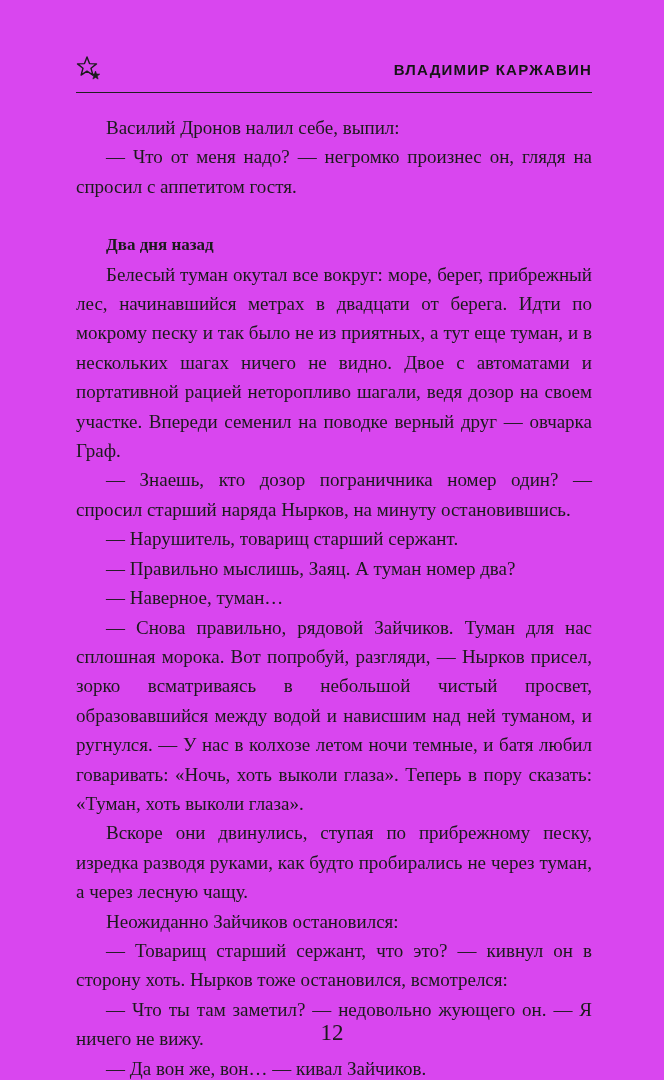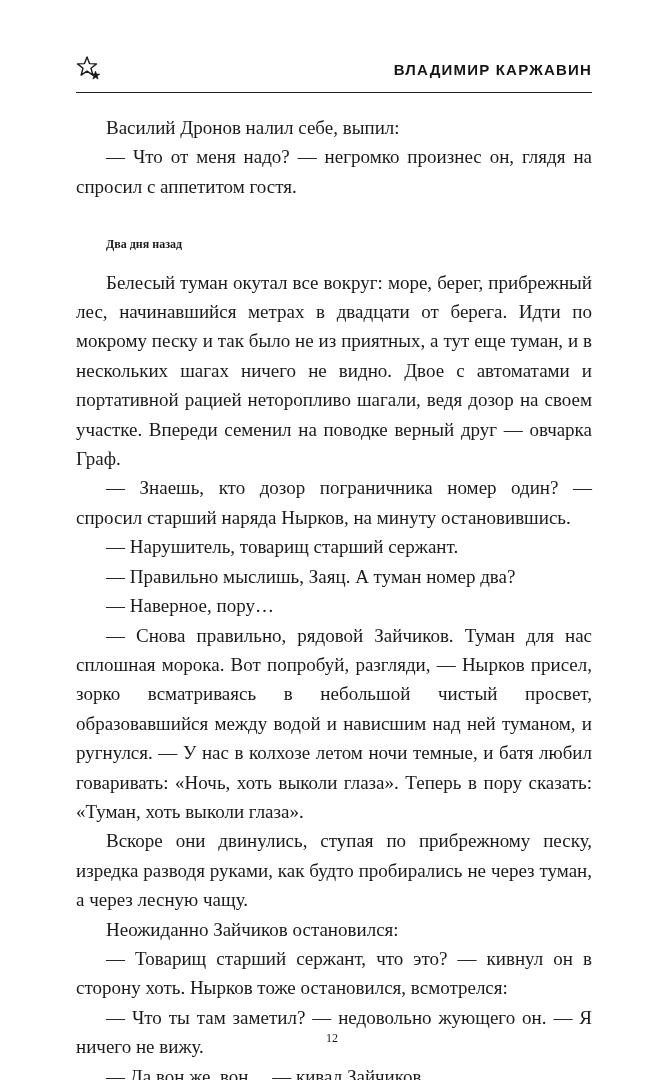--- a/index.html
+++ b/index.html
@@ -5,21 +5,21 @@
   html, body {
     margin: 0;
     padding: 0;
     background: #e8e8e6;
   }
   .page {
     position: relative;
     width: 664px;
     height: 1080px;
     margin: 0 auto;
-    background: #ffffff;
+    background: #d946ef;
     color: #1b1b1b;
     font-family: "Liberation Serif", serif;
     overflow: hidden;
     box-sizing: border-box;
   }
   .header {
     display: flex;
     justify-content: space-between;
     align-items: center;
     margin: 56px 72px 0 76px;
@@ -44,33 +44,33 @@
     line-height: 29.4px;
     text-align: justify;
     hyphens: auto;
     -webkit-hyphens: auto;
   }
   .para {
     margin: 0;
     text-indent: 30px;
   }
   .chapter-heading {
-    margin: 29px 0 8px 0;
-    font-size: 12px;
+    margin: 29px 0 0 0;
+    font-size: 17px;
     line-height: 29.4px;
     font-weight: bold;
     text-indent: 30px;
   }
   .page-number {
     position: absolute;
     left: 0;
     right: 0;
     bottom: 34px;
     text-align: center;
-    font-size: 12px;
+    font-size: 23px;
     color: #1b1b1b;
   }
 </style>
 </head>
 <body>
 
 <div class="page">
 
   <div class="header">
     <span class="star-ornament">
@@ -83,21 +83,21 @@
   </div>
 
   <div class="content">
     <p class="para">Василий Дронов налил себе, выпил:</p>
     <p class="para">— Что от меня надо? — негромко произнес он, глядя на спросил с аппетитом гостя.</p>
     <h3 class="chapter-heading">Два дня назад</h3>
     <p class="para">Белесый туман окутал все вокруг: море, берег, прибрежный лес, начинавшийся метрах в двадцати от берега. Идти по мокрому песку и так было не из приятных, а тут еще туман, и в нескольких шагах ничего не видно. Двое с автоматами и портативной рацией неторопливо шагали, ведя дозор на своем участке. Впереди семенил на поводке верный друг — овчарка Граф.</p>
     <p class="para">— Знаешь, кто дозор пограничника номер один? — спросил старший наряда Нырков, на минуту остановившись.</p>
     <p class="para">— Нарушитель, товарищ старший сержант.</p>
     <p class="para">— Правильно мыслишь, Заяц. А туман номер два?</p>
-    <p class="para">— Наверное, пору…</p>
+    <p class="para">— Наверное, туман…</p>
     <p class="para">— Снова правильно, рядовой Зайчиков. Туман для нас сплошная морока. Вот попробуй, разгляди, — Нырков присел, зорко всматриваясь в небольшой чистый просвет, образовавшийся между водой и нависшим над ней туманом, и ругнулся. — У нас в колхозе летом ночи темные, и батя любил говаривать: «Ночь, хоть выколи глаза». Теперь в пору сказать: «Туман, хоть выколи глаза».</p>
     <p class="para">Вскоре они двинулись, ступая по прибрежному песку, изредка разводя руками, как будто пробирались не через туман, а через лесную чащу.</p>
     <p class="para">Неожиданно Зайчиков остановился:</p>
     <p class="para">— Товарищ старший сержант, что это? — кивнул он в сторону хоть. Нырков тоже остановился, всмотрелся:</p>
     <p class="para">— Что ты там заметил? — недовольно жующего он. — Я ничего не вижу.</p>
     <p class="para">— Да вон же, вон… — кивал Зайчиков.</p>
   </div>
 
   <div class="page-number">12</div>
 

